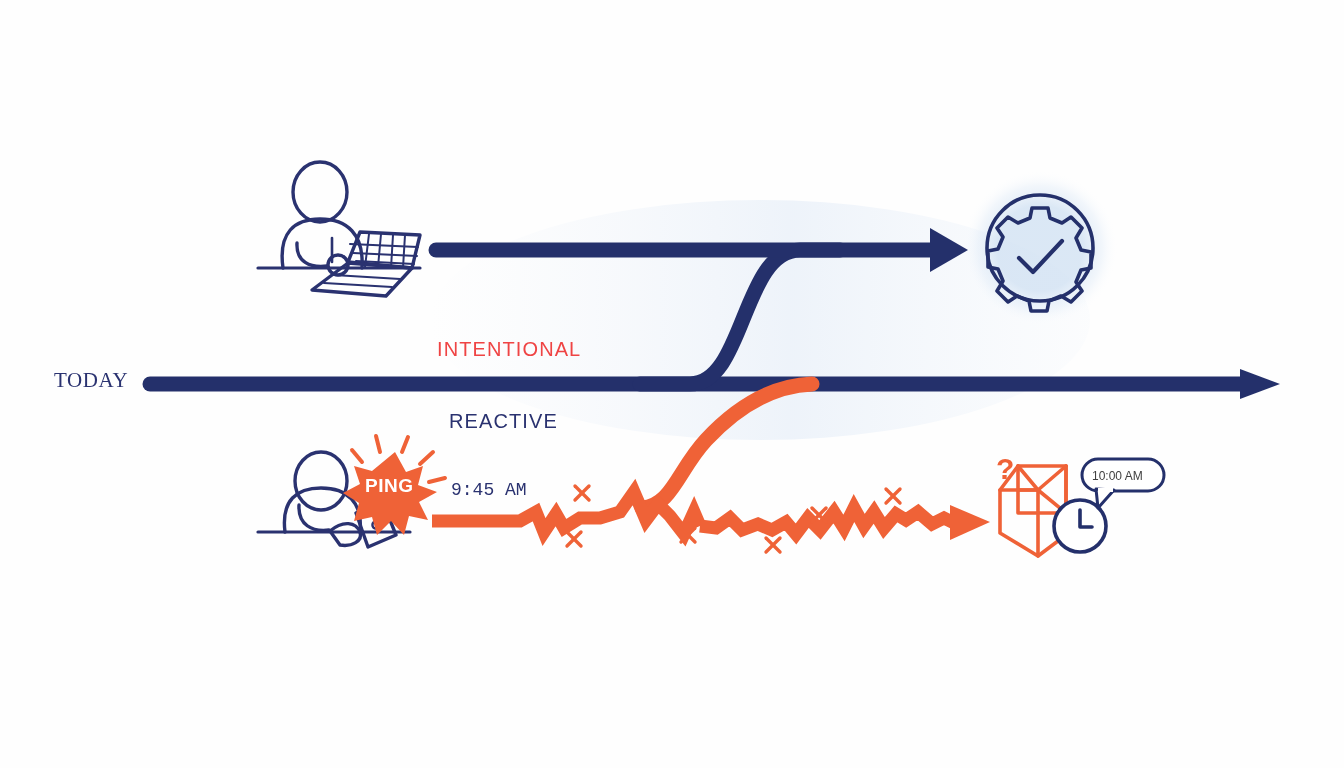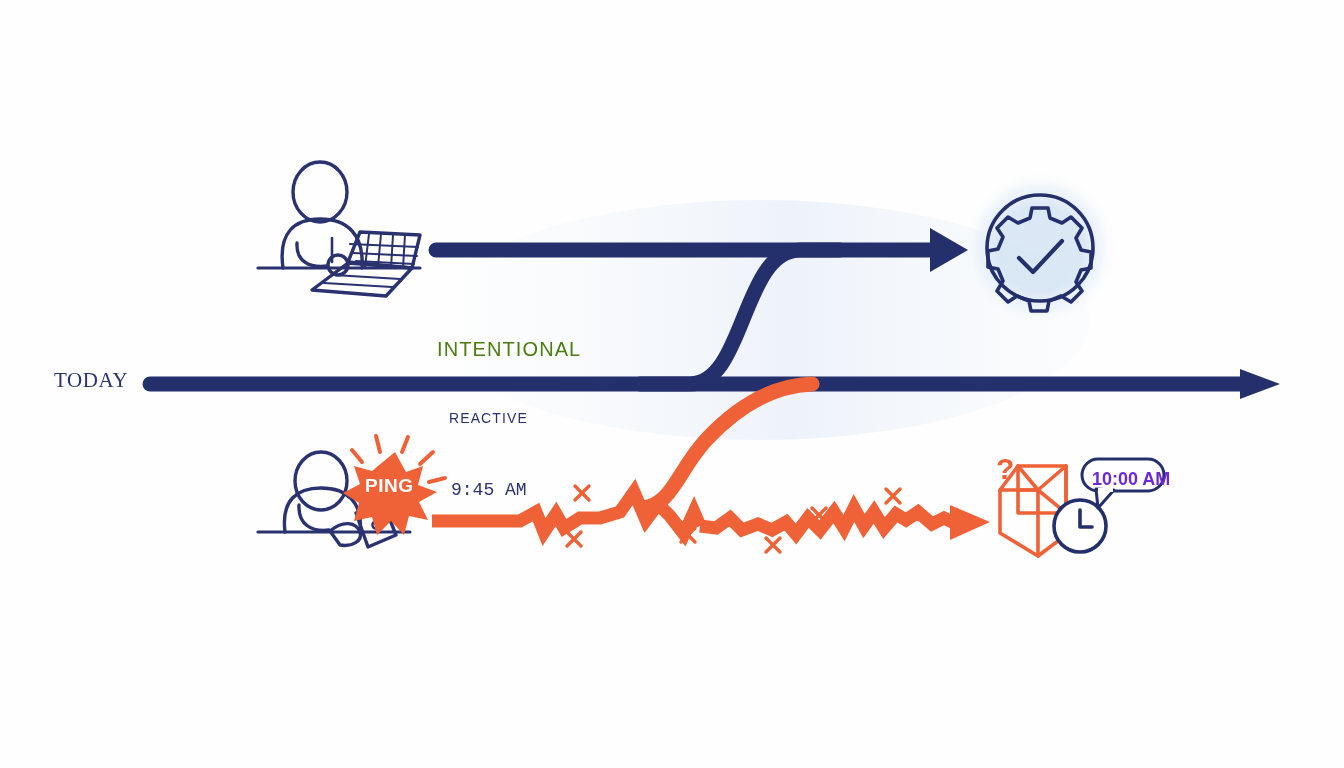--- a/index.html
+++ b/index.html
@@ -35,46 +35,45 @@
     left: 54px; top: 368px;
     font-size: 21px;
     letter-spacing: 0.6px;
     color: #2a3270;
     font-family: Liberation Serif, serif;
   }
   #label-intentional {
     left: 437px; top: 338px;
     font-size: 20px;
     letter-spacing: 1.1px;
-    color: #4d7c0f;
+    color: #ef4444;
   }
   #label-reactive {
     left: 449px; top: 410px;
-    font-size: 14px;
+    font-size: 20px;
     letter-spacing: 1.1px;
     color: #2a3270;
   }
   #label-time-ping {
     left: 451px; top: 480px;
     font-size: 18px;
     color: #2a3270;
     font-family: Liberation Mono, monospace;
   }
   #label-ping {
     left: 365px; top: 475px;
     font-size: 19px;
     font-weight: bold;
     letter-spacing: 0.5px;
     color: #ffffff;
   }
   #label-bubble-time {
     left: 1092px; top: 469px;
-    font-size: 18px;
-    color: #6d28d9;
-    font-weight: bold;
+    font-size: 12px;
+    color: #404040;
   }
   #label-question {
     left: 996px; top: 452px;
     font-size: 30px;
     font-weight: bold;
     color: #ef6237;
   }
 </style>
 </head>
 <body>

